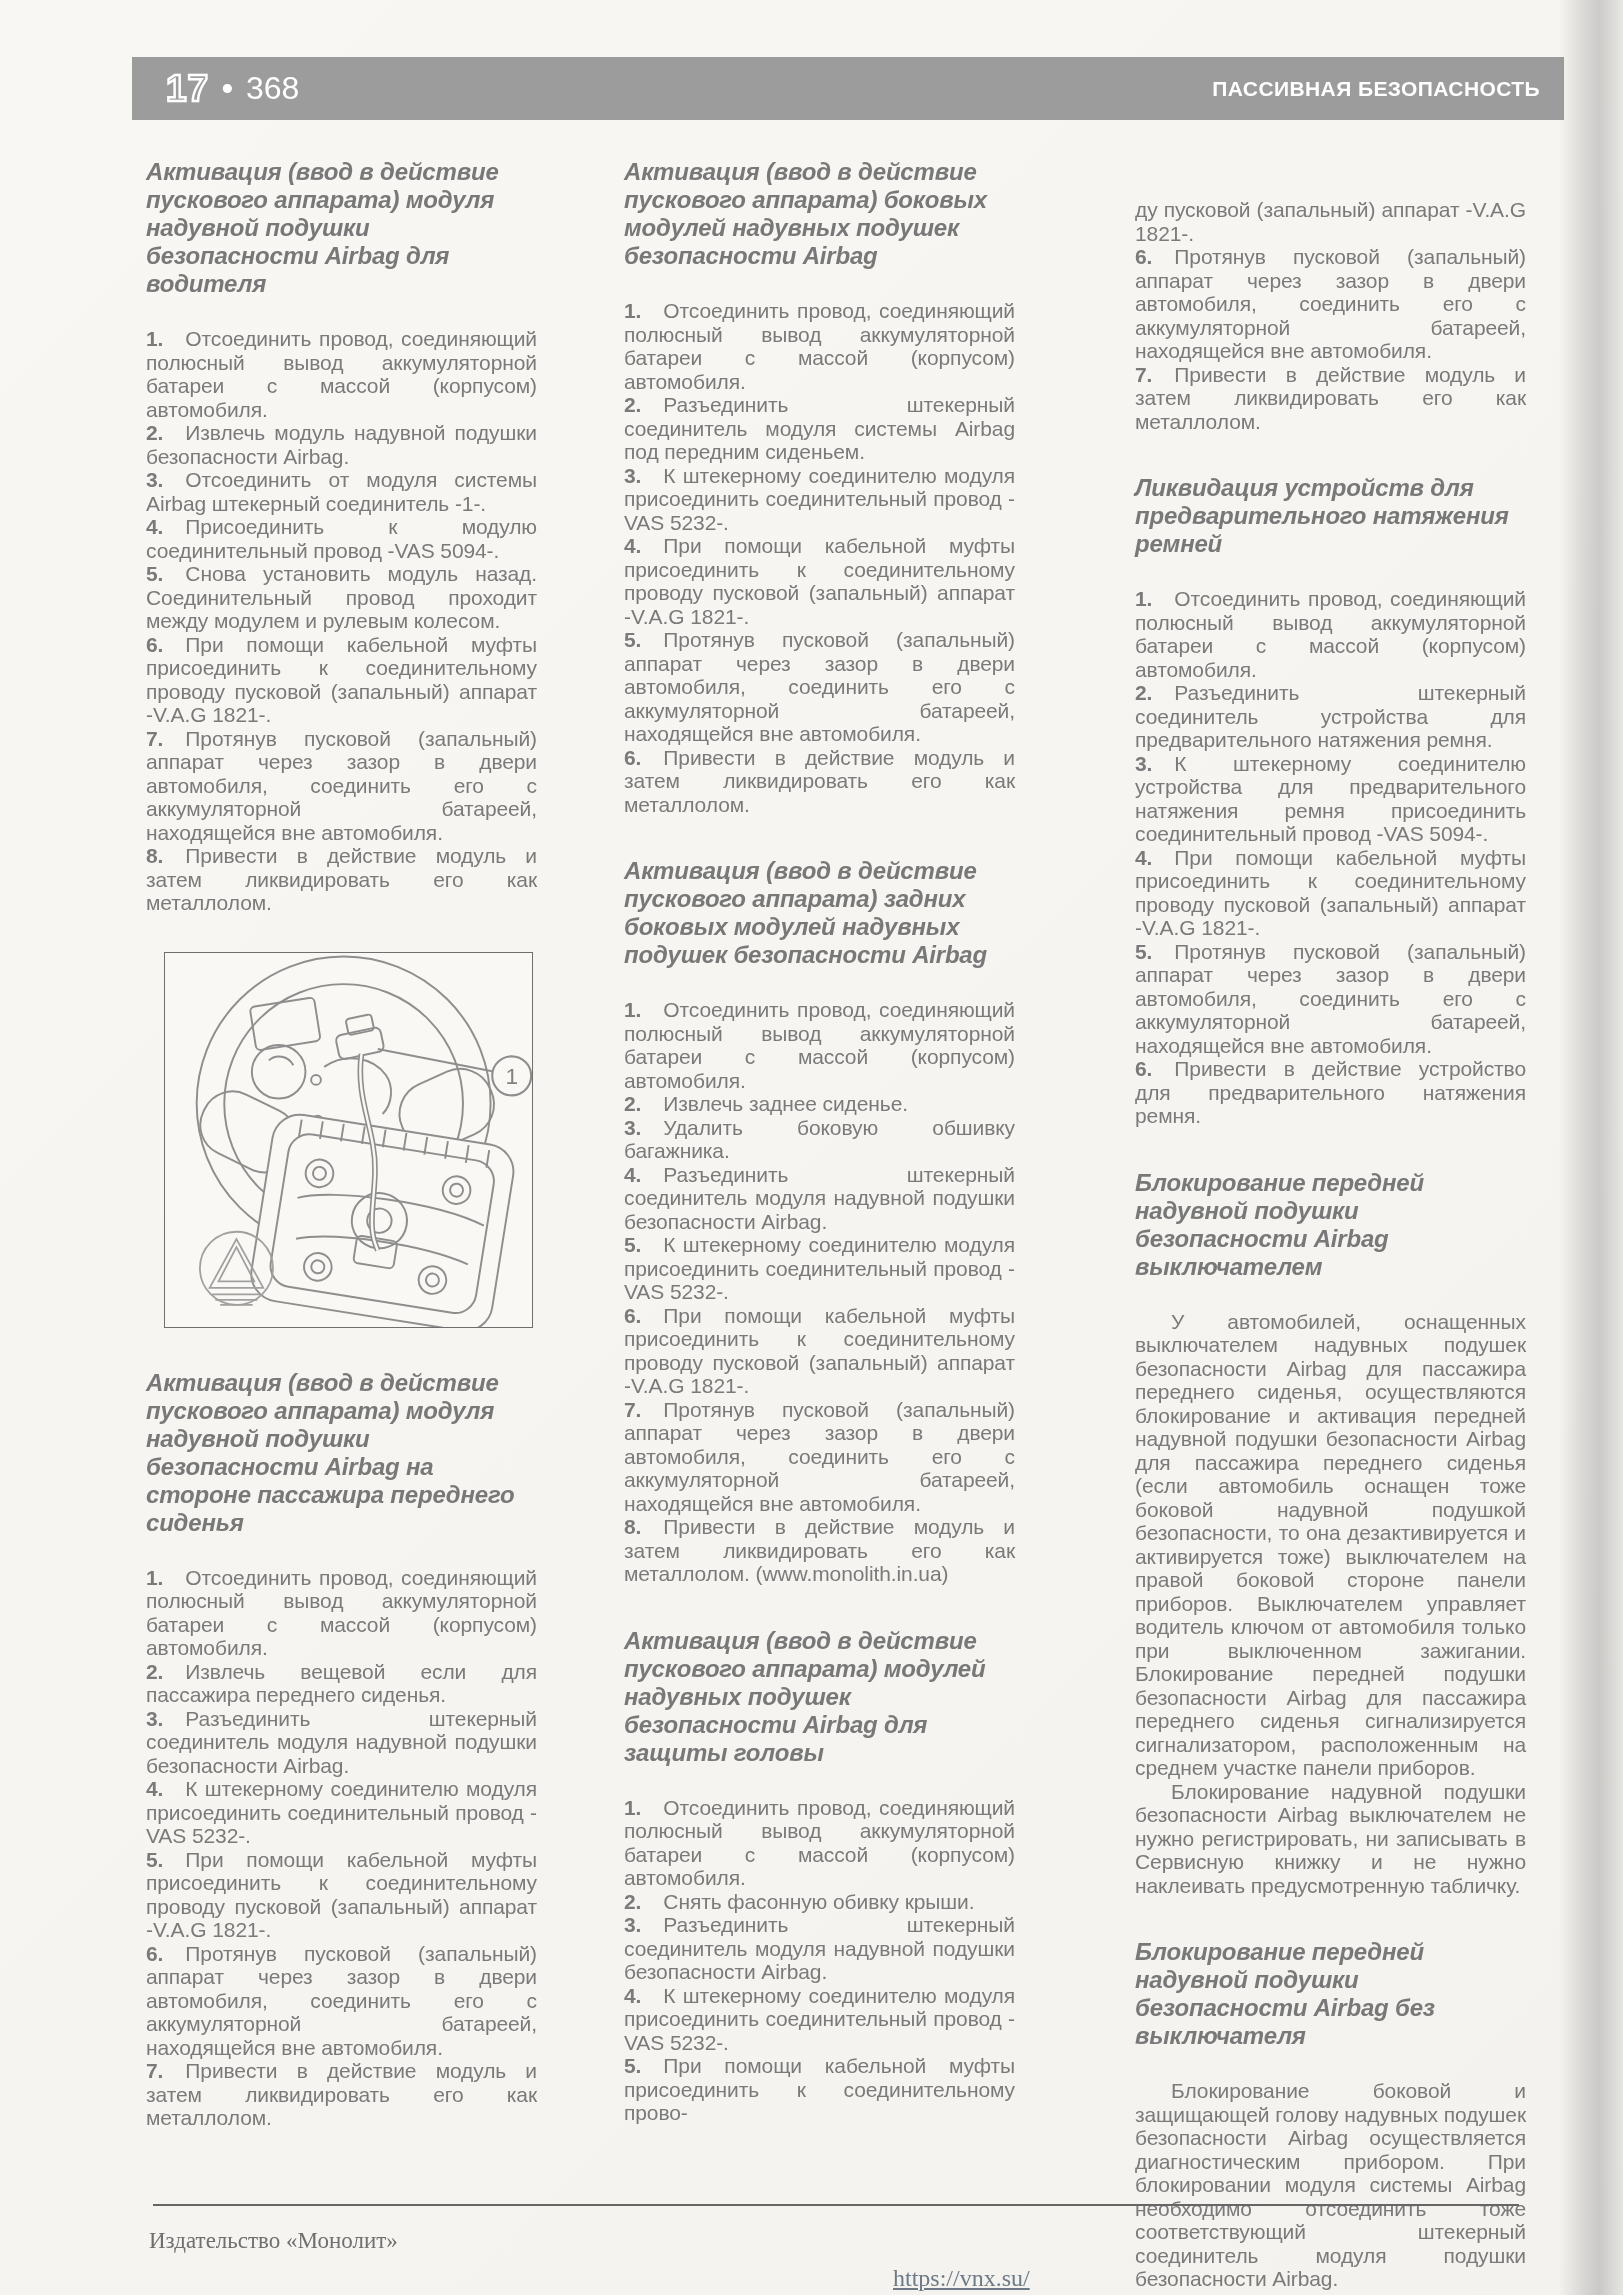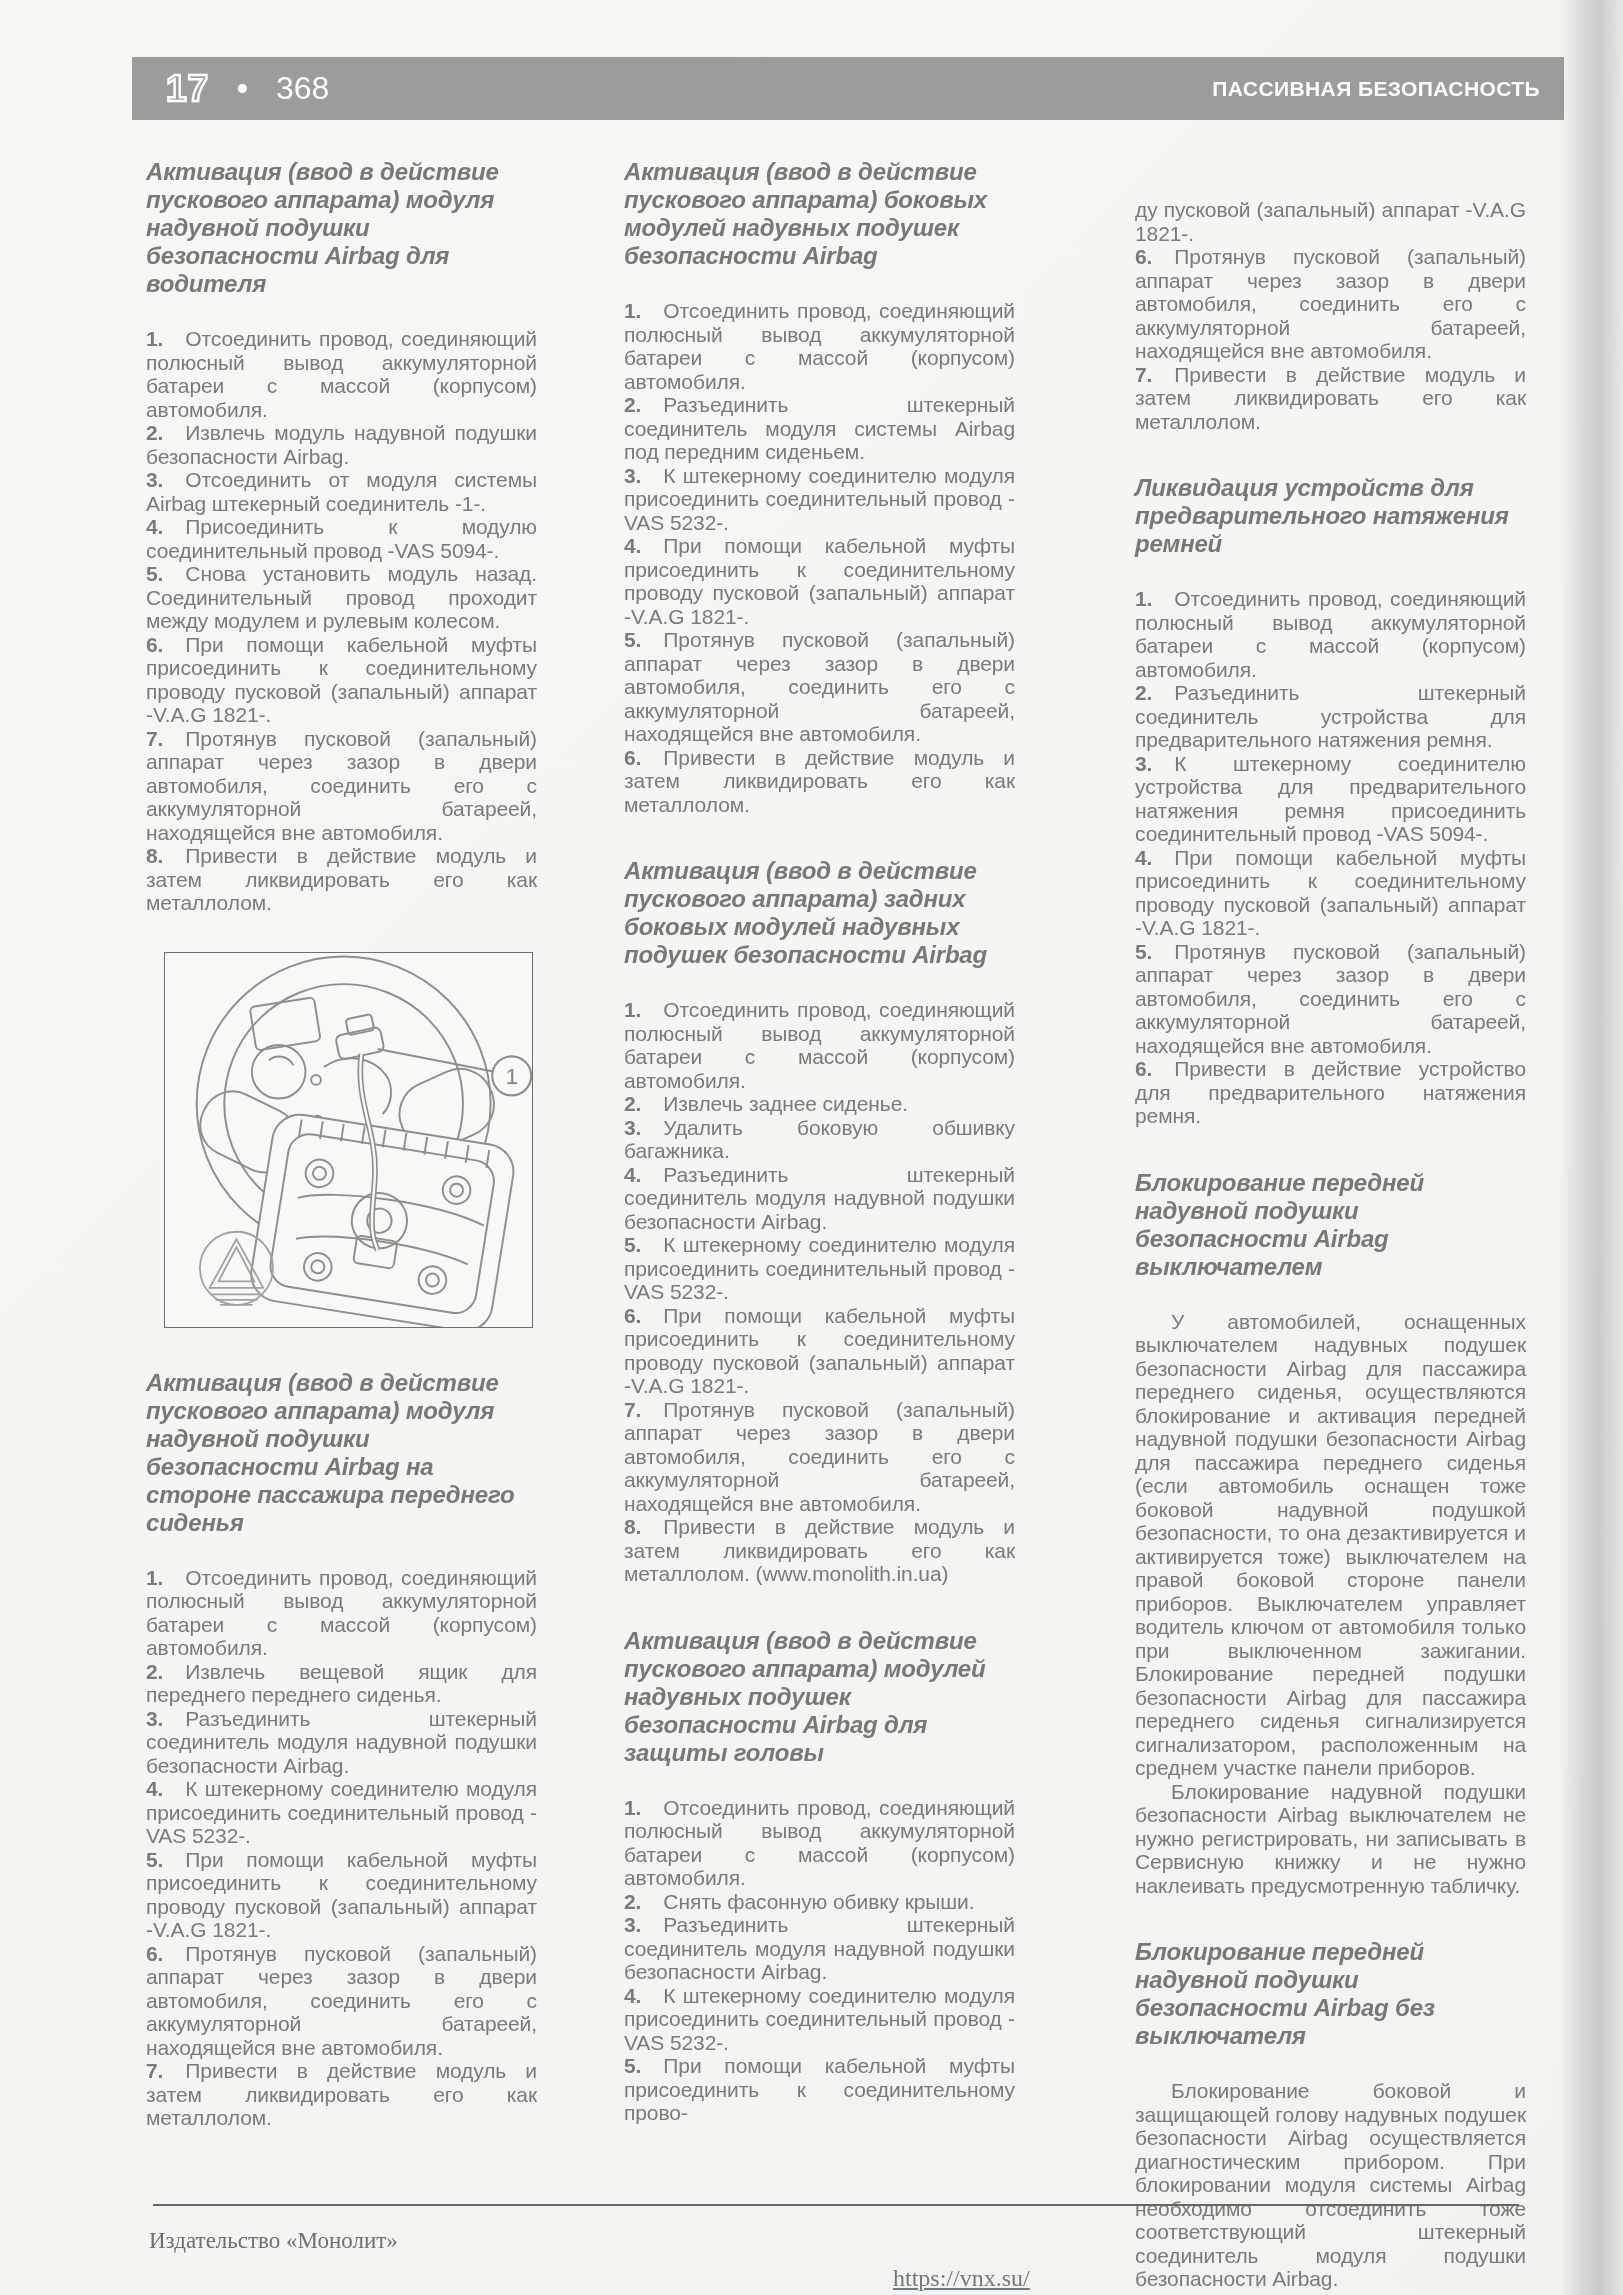--- a/index.html
+++ b/index.html
@@ -27,21 +27,21 @@
   }
   
   .header-bar {
     position: absolute; left: 132px; top: 57px;
     width: 1432px; height: 63px;
     background: #9c9c9c;
     display: flex; align-items: center; justify-content: space-between;
     box-sizing: border-box;
     padding: 0 24px 0 34px;
   }
-  .hdr-left { display: flex; align-items: center; gap: 28px; }
+  .hdr-left { display: flex; align-items: center; gap: 13px; }
   .chapter-num {
     font-size: 37px; font-weight: 800;
     color: #9c9c9c;
     -webkit-text-stroke: 2.4px #ffffff;
     letter-spacing: 0.8px;
   }
   .hdr-sep { color: #ffffff; font-size: 32px; font-weight: 700; }
   .page-num { color: #ffffff; font-size: 32px; font-weight: 400; }
   .hdr-title {
     color: #ffffff; font-size: 21px; font-weight: 700;
@@ -184,21 +184,21 @@
           <path d="M88 352 L121 412 L55 412 Z"></path>
           <path d="M88 362 L110 404 L66 404 Z"></path>
           <path d="M58 420 H118 M62 427 H114 M68 433 H108"></path>
         </g>
       </svg>
     </div>
 
     <h2 class="h">Активация (ввод в действие пускового аппарата) модуля надувной подушки безопасности Airbag на стороне пассажира переднего сиденья</h2>
 
     <p class="item"><span class="num">1.</span><span>Отсоединить провод, соединяющий полюсный вывод аккумуляторной батареи с массой (корпусом) автомобиля.</span></p>
-    <p class="item"><span class="num">2.</span><span>Извлечь вещевой ящик для переднего переднего сиденья.</span></p>
+    <p class="item"><span class="num">2.</span><span>Извлечь вещевой если для пассажира переднего сиденья.</span></p>
     <p class="item"><span class="num">3.</span><span>Разъединить штекерный соединитель модуля надувной подушки безопасности Airbag.</span></p>
     <p class="item"><span class="num">4.</span><span>К штекерному соединителю модуля присоединить соединительный провод -VAS 5232-.</span></p>
     <p class="item"><span class="num">5.</span><span>При помощи кабельной муфты присоединить к соединительному проводу пусковой (запальный) аппарат -V.A.G 1821-.</span></p>
     <p class="item"><span class="num">6.</span><span>Протянув пусковой (запальный) аппарат через зазор в двери автомобиля, соединить его с аккумуляторной батареей, находящейся вне автомобиля.</span></p>
     <p class="item"><span class="num">7.</span><span>Привести в действие модуль и затем ликвидировать его как металлолом.</span></p>
   </div>
 
   <div class="col col-2">
     <h2 class="h first">Активация (ввод в действие пускового аппарата) боковых модулей надувных подушек безопасности Airbag</h2>
 

